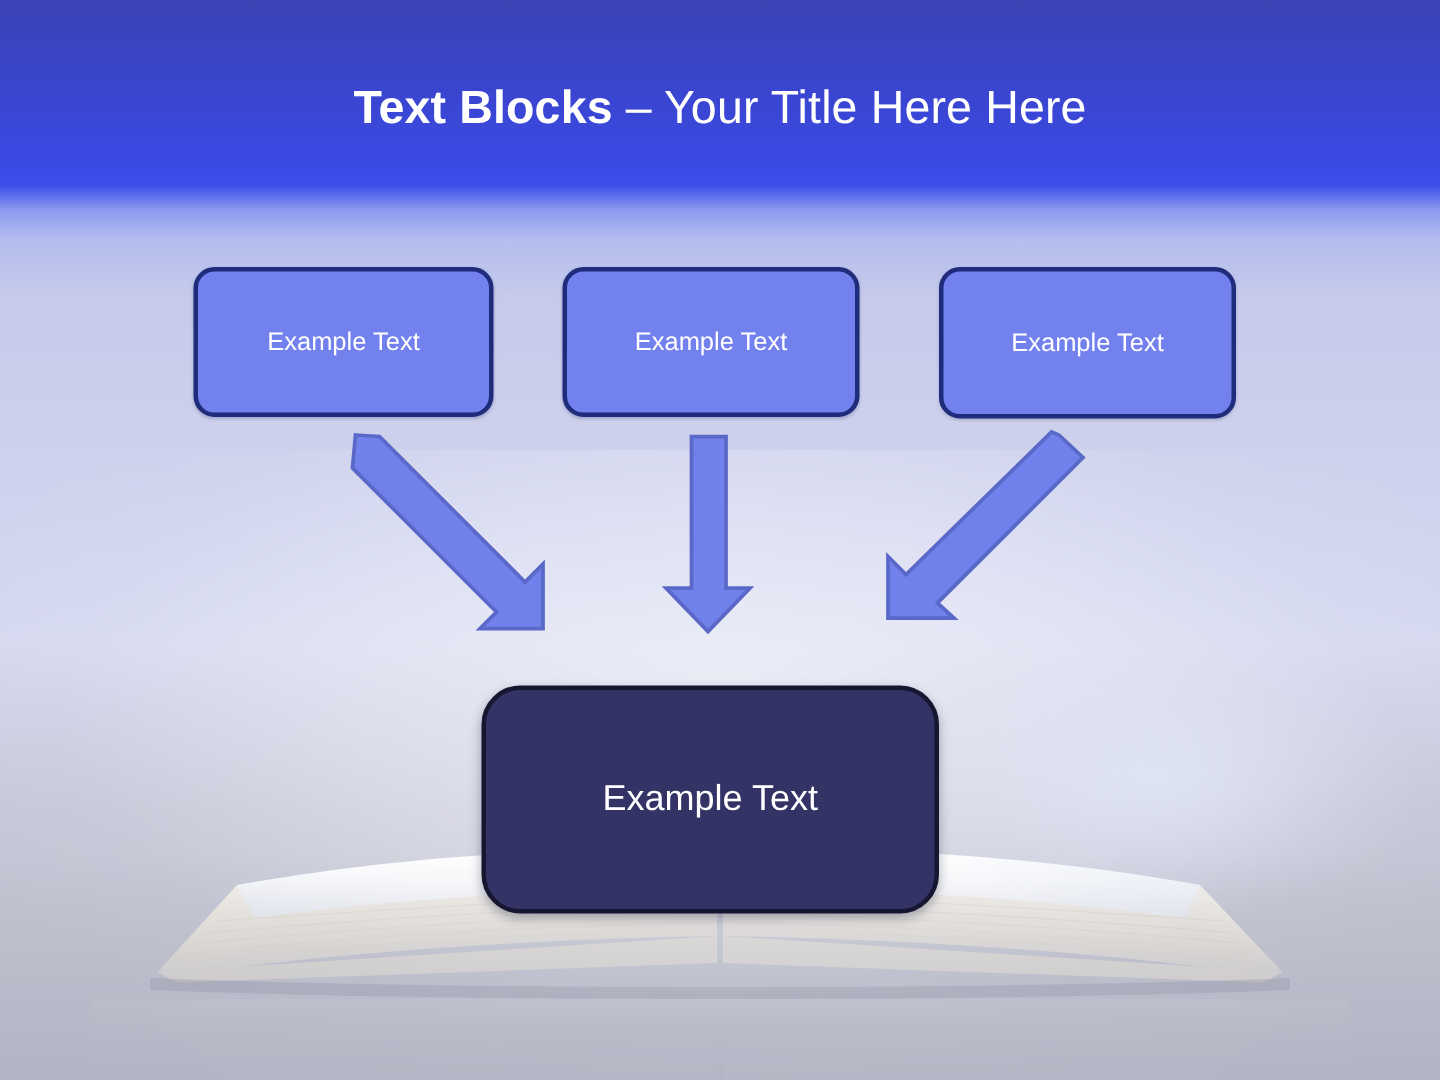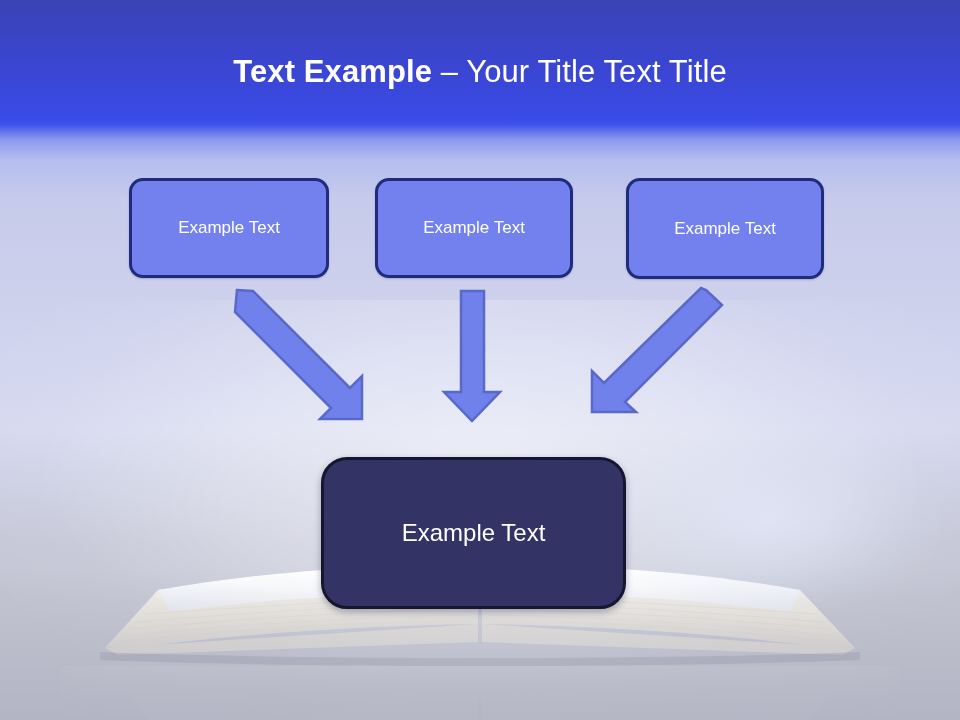--- a/index.html
+++ b/index.html
@@ -240,21 +240,21 @@
         <rect x="60" y="196" width="840" height="70" fill="url(#reflect)" opacity="0.25"></rect>
       </g>
     </svg>
   </div>
 
   <div class="bg-glow"></div>
   <div class="bg-glow-right"></div>
   <div class="bg-bottom-wash"></div>
 
   <div class="title">
-    <span class="strong">Text Example </span><span class="rest">– Your Title Text Title</span>
+    <span class="strong">Text Blocks </span><span class="rest">– Your Title Here Here</span>
   </div>
 
   <svg class="arrows" viewBox="0 0 960 720" xmlns="http://www.w3.org/2000/svg">
 
     <polygon class="arrow-shape" points="237,290 253,291 350,388 362,376 362,419 320,419 331,408 235,312"></polygon>
 
     <polygon class="arrow-shape" points="461,291 484,291 484,392 500,392 472,421 444,392 461,392"></polygon>
 
     <polygon class="arrow-shape" points="706,290 722,305 625,402 636,412 592,412 592,371 604,383 701,288"></polygon>
   </svg>

